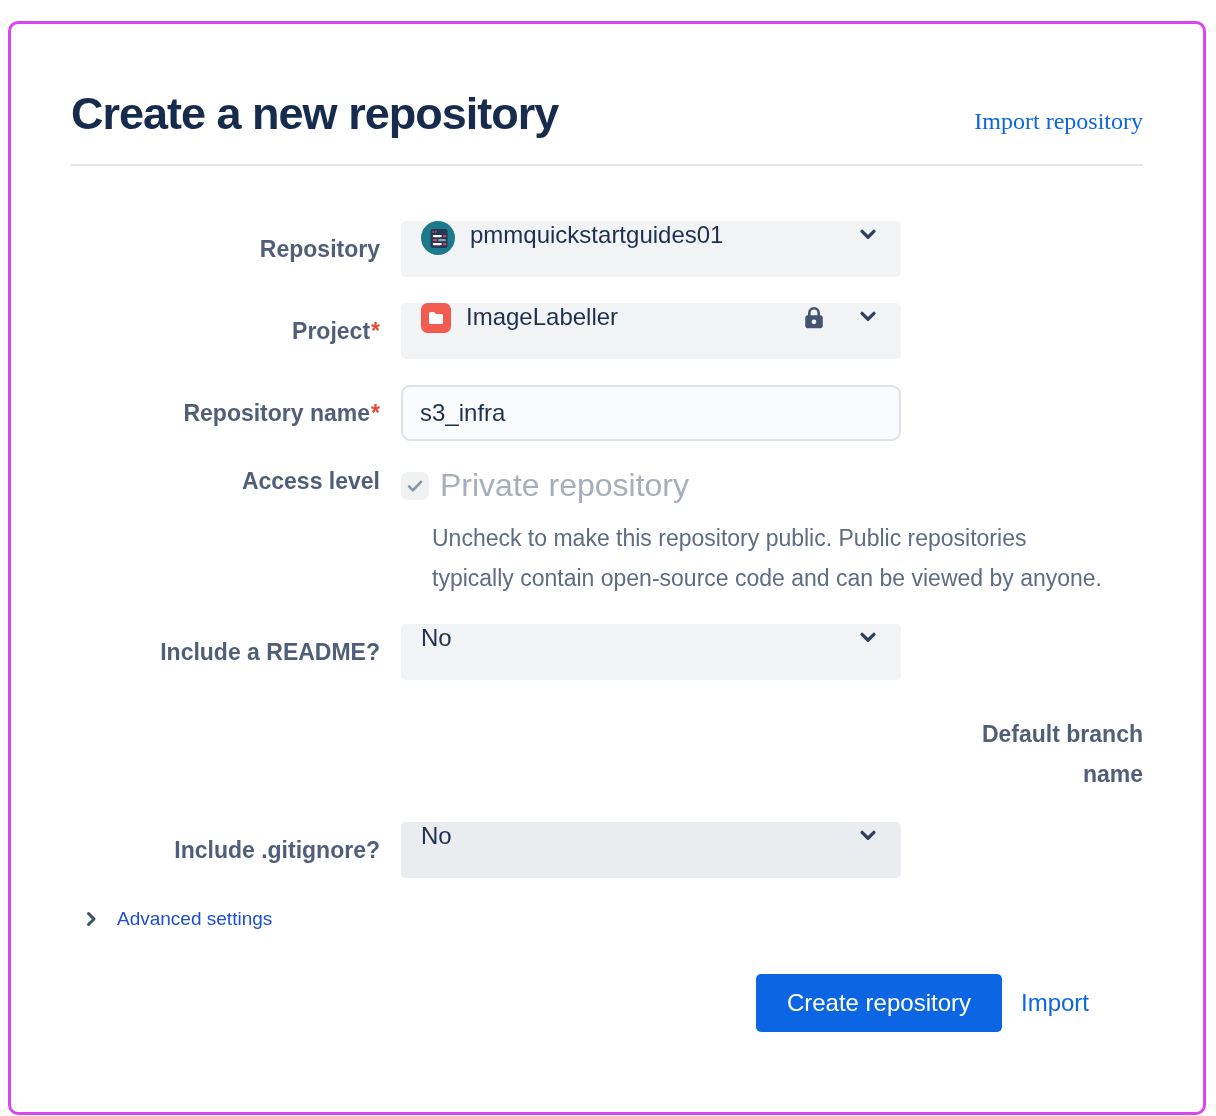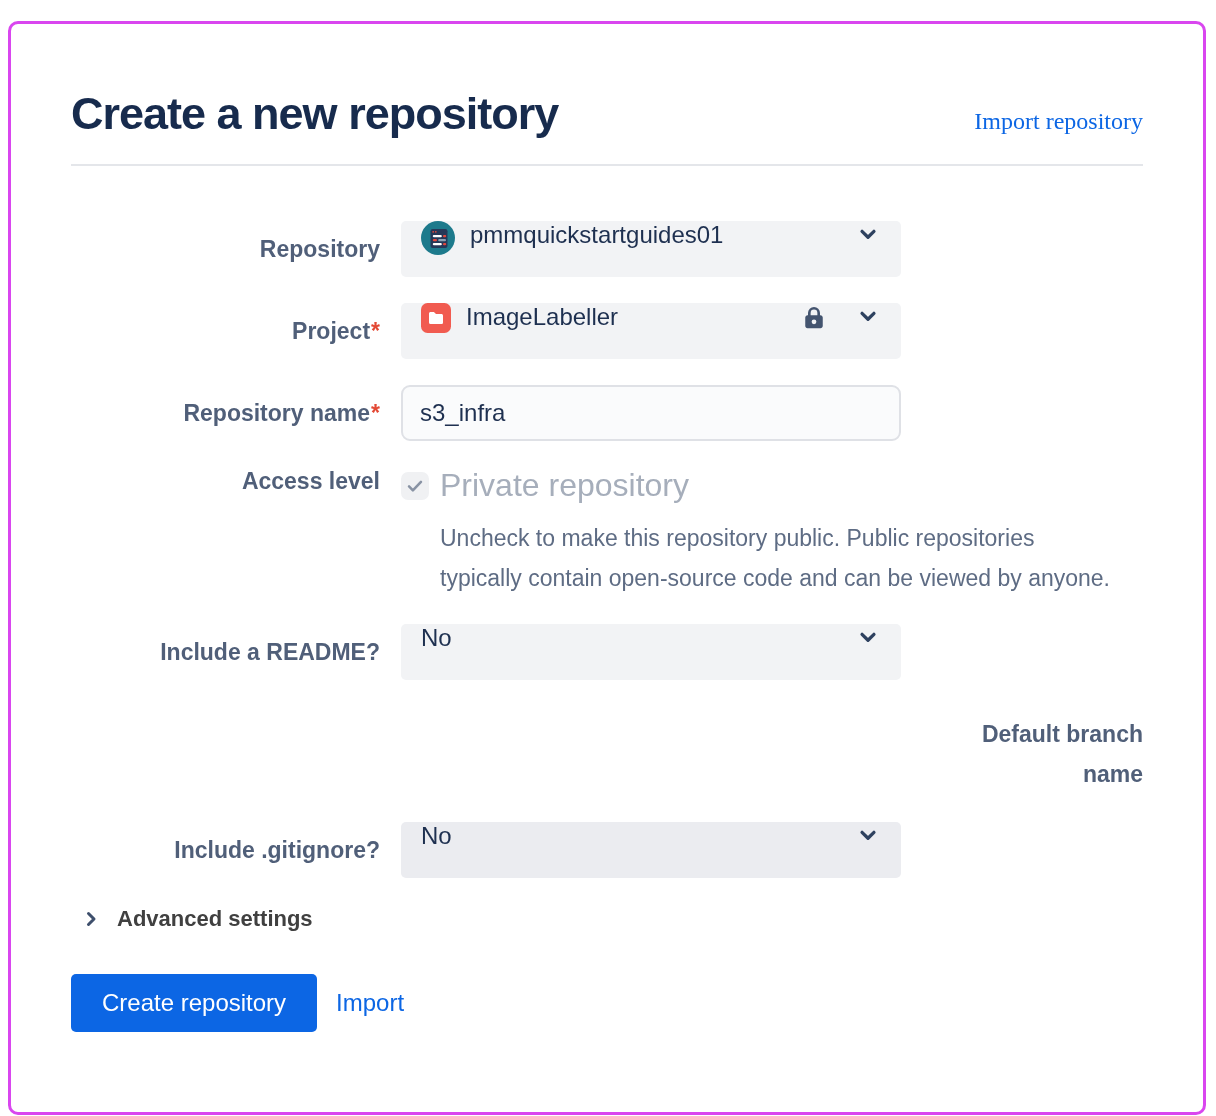--- a/index.html
+++ b/index.html
@@ -28,28 +28,28 @@
   .chev { display:flex; }
   .input { width:500px; height:56px; background:#FAFBFC; border:2px solid #DFE1E6;
     border-radius:9px; padding:0 17px; font-size:24px; color:#1E3050;
     font-family:"Liberation Sans","DejaVu Sans",sans-serif; }
   .row-access { margin-top:0; margin-bottom:26px; }
   .row-access .label { line-height:28px; }
   .checkline { display:flex; align-items:center; }
   .checkbox { width:28px; height:28px; background:#F0F1F3; border-radius:7px;
     display:flex; align-items:center; justify-content:center; cursor:pointer; }
   .check-label { margin-left:11px; font-size:32px; color:#A6AEBB; }
-  .help { margin-left:39px; margin-top:14px; width:676px; font-size:23px;
+  .help { margin-left:31px; margin-top:14px; width:676px; font-size:23px;
     line-height:40px; color:#5E6C84; }
   .row-branch { margin-bottom:28px;justify-content:flex-end; }
   .row-branch .label { line-height:40px; padding-top:8px; }
   .advanced { display:flex; align-items:center; gap:14px; margin:20px 0 0 8px;
     height:30px; cursor:pointer; }
-  .advanced .adv-label { color:#404040; font-size:22px; font-weight:700; }
-  .actions { display:flex; justify-content:flex-start; align-items:center;
+  .advanced .adv-label { color:#1d4ed8; font-size:19px; font-weight:400; }
+  .actions { display:flex; justify-content:flex-end; align-items:center;
     margin-top:40px; padding-right:54px; }
   .btn-primary { height:58px; padding:0 31px; background:#0C66E4; color:#ffffff;
     border:none; border-radius:5px; font-size:24px; font-weight:500;
     font-family:"Liberation Sans","DejaVu Sans",sans-serif; cursor:pointer; }
   .cancel { margin-left:19px; }
 </style>
 </head>
 <body>
 
 <div class="card">

